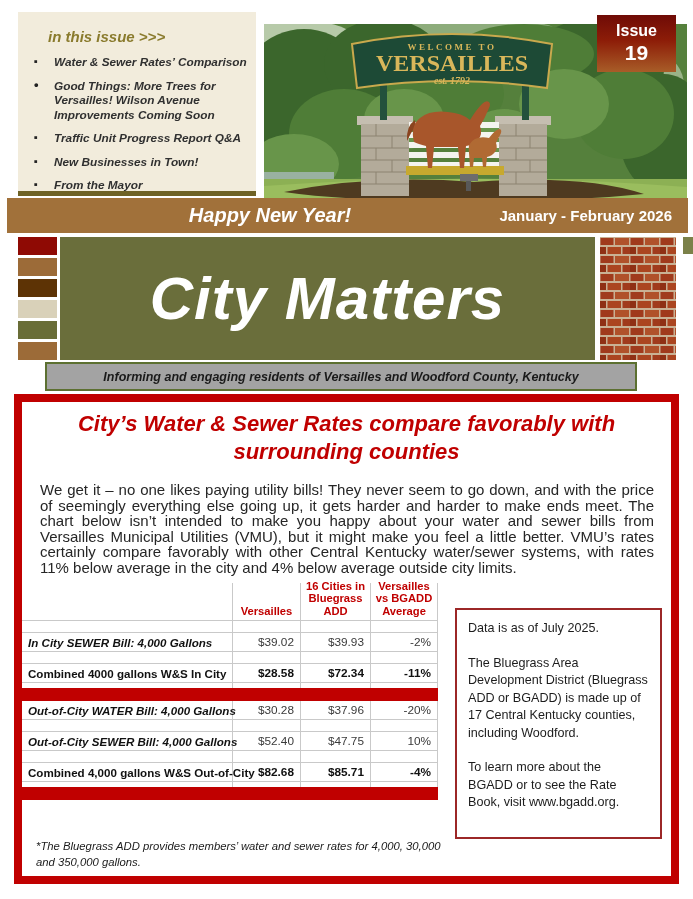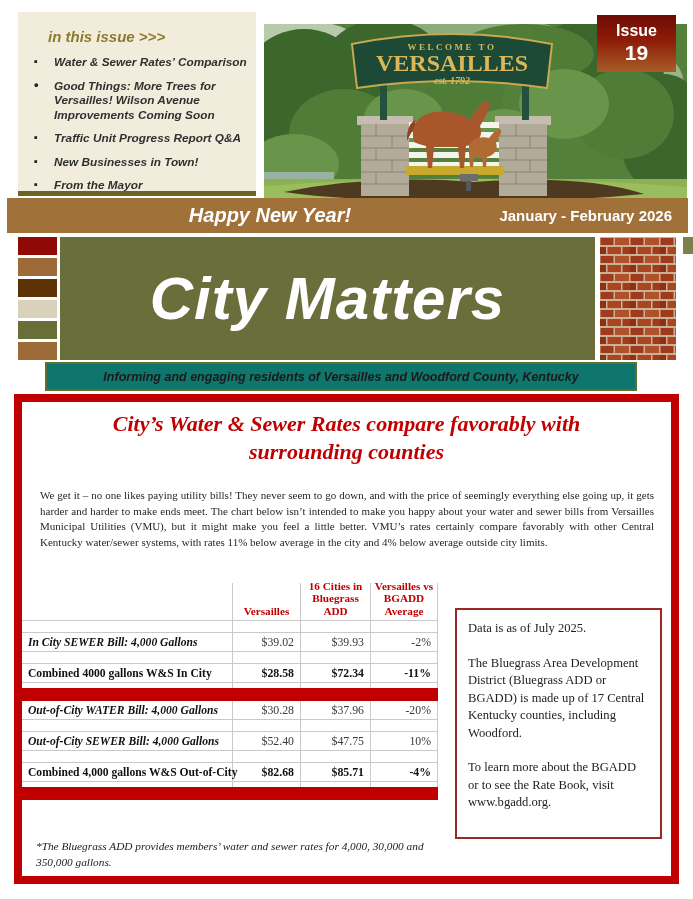--- a/index.html
+++ b/index.html
@@ -40,30 +40,30 @@
   .sq1{background:#8f0a04;} .sq2{background:#9c6b38;} .sq3{background:#5d3305;}
   .sq4{background:#d9d1b9;} .sq5{background:#696d37;} .sq6{background:#9c6b38;}
   .mast-main { position:absolute; left:60px; top:0; width:535px; height:123px; background:#6a6e3b;
     display:flex; align-items:center; justify-content:center; }
   .mast-main .mtitle { color:#fff; font-size:60px; font-weight:bold; font-style:italic; letter-spacing:1px; white-space:nowrap; }
   .brick { position:absolute; left:600px; top:0; width:76px; height:123px; }
   .mast-accent { position:absolute; left:683px; top:0; width:10px; height:17px; background:#7b8149; }
 
   
   .tagline { position:absolute; left:45px; top:362px; width:592px; height:29px;
-    border:2px solid #5c7031; background:#0f766e; display:flex; align-items:center; justify-content:center; }
+    border:2px solid #5c7031; background:#a3a3a3; display:flex; align-items:center; justify-content:center; }
   .tagline span { font-size:12.5px; font-weight:bold; font-style:italic; color:#1a1a1a; }
 
   
   .main-box { position:absolute; left:14px; top:394px; width:665px; height:490px;
-    border:8px solid #c00000; background:#fff;font-family:Liberation Serif, serif; }
+    border:8px solid #c00000; background:#fff; }
   .headline { position:absolute; left:0; top:8px; width:100%; text-align:center;
     color:#c00000; font-size:22px; line-height:28px; font-weight:bold; font-style:italic; }
-  .bodytext { position:absolute; left:18px; top:86px; width:614px;
-    font-size:11px; line-height:15.5px; color:#262626; text-align:justify; }
+  .bodytext { position:absolute; left:18px; top:80px; width:614px;
+    font-size:15px; line-height:15.5px; color:#262626; text-align:justify; }
 
   
   .rtable { position:absolute; left:0; top:181px; width:416px; }
   .trow { display:flex; width:416px; }
   .c0 { width:211px; } .c1 { width:68px; } .c2 { width:70px; } .c3 { width:67px; }
   .cell { border-right:1px solid #c9c9c9; }
   .hrow { height:38px; align-items:flex-end; border-bottom:1px solid #c9c9c9; }
   .hcell { text-align:center; color:#c00000; font-weight:bold; font-size:11.2px; line-height:12.5px; padding-bottom:3px; }
   .drow { height:19px; align-items:center; border-bottom:1px solid #c9c9c9; }
   .srow { height:12px; border-bottom:1px solid #c9c9c9; }

